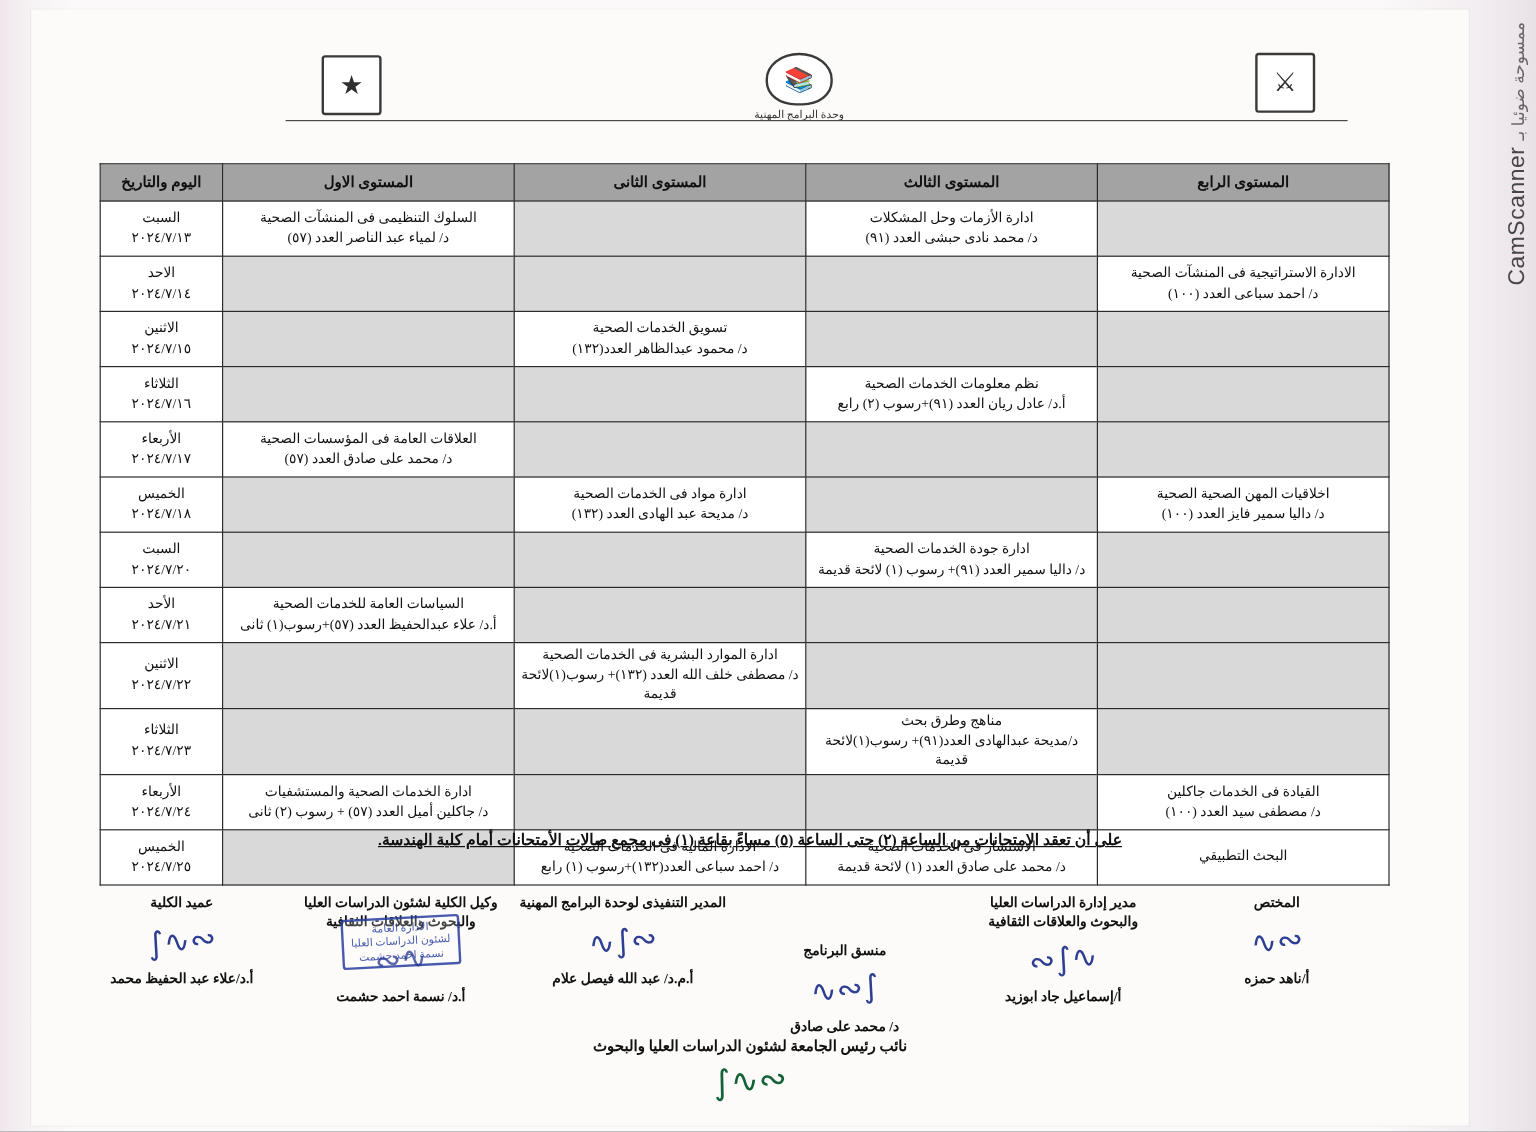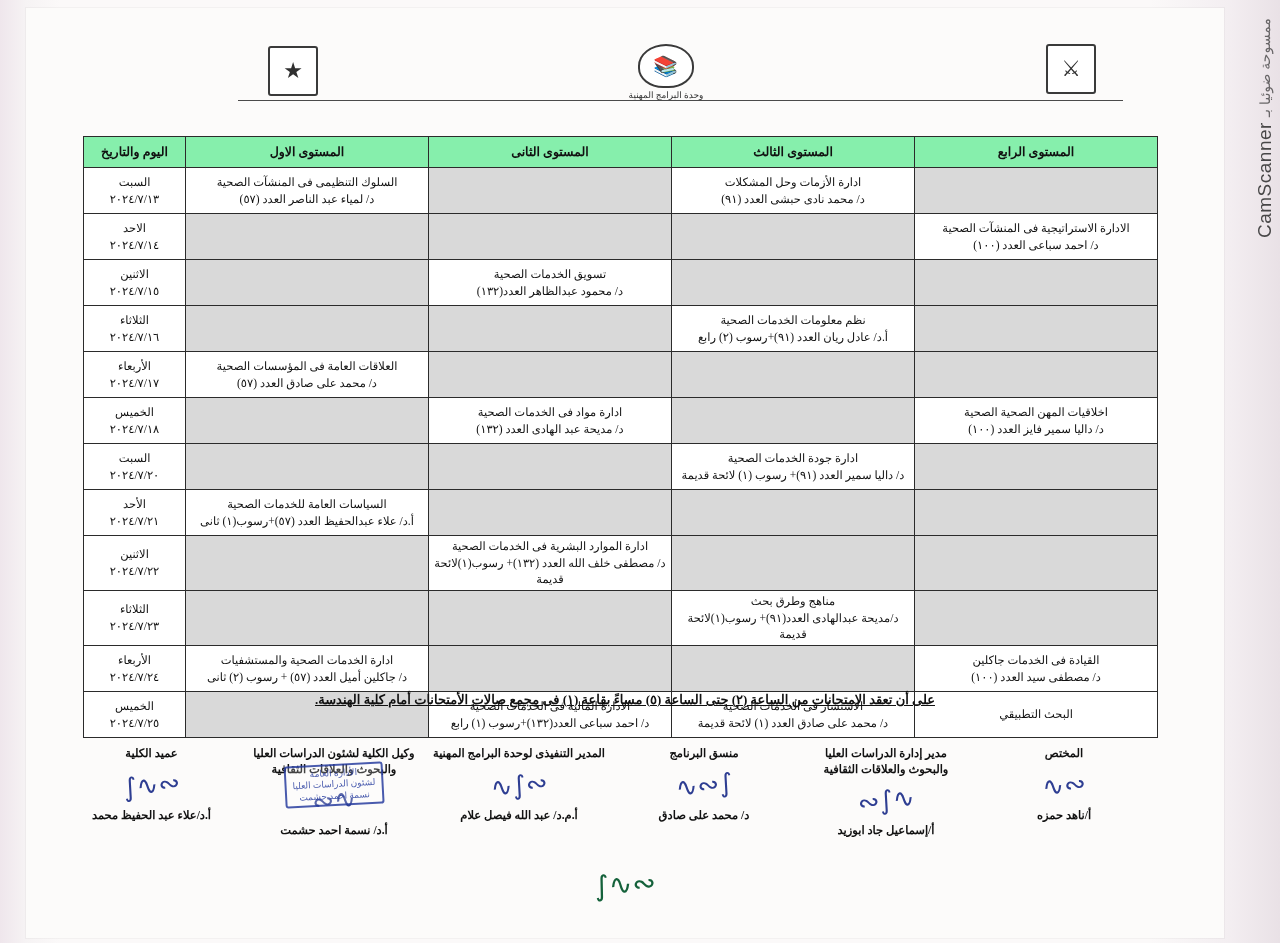--- a/index.html
+++ b/index.html
@@ -135,21 +135,21 @@
     font-size: 11.5px;
     line-height: 1.45;
     color: #111;
     padding: 2px 4px;
     height: 41px;
   }
   table.sched th {
     font-weight: bold;
     font-size: 12.5px;
     height: 26px;
-    background: #86efac;
+    background: #a3a3a3;
   }
   col.c-day { width: 102px; }
   col.c-lvl { width: 243px; }
   td.day {
     font-weight: normal;
     font-size: 11.5px;
     line-height: 1.5;
   }
   td.empty { background: #d9d9d9; }
   .l1 { display: block; }
@@ -206,21 +206,21 @@
     opacity: 0.92;
   }
   .sig .name {
     font-size: 11.5px;
     font-weight: bold;
     color: #111;
     margin-top: 2px;
   }
   .sig-1 { right: 0px;   }
   .sig-2 { right: 178px; }
-  .sig-3 { right: 360px; }
+  .sig-3 { right: 360px; margin-top: 40px; }
   .sig-4 { right: 545px; }
   .sig-5 { right: 730px; }
   .sig-6 { right: 925px; width: 175px; }
   .stamp {
     position: absolute;
     top: 18px;
     left: 50%;
     transform: translateX(-50%) rotate(-3deg);
     border: 2px solid #2a3fa0;
     color: #2a3fa0;
@@ -497,20 +497,21 @@
         <div class="name">أ.د/ نسمة احمد حشمت</div>
       </div>
       <div class="sig sig-6">
         <div class="role">عميد الكلية</div>
         <div class="scribble">∾∿∫</div>
         <div class="name">أ.د/علاء عبد الحفيظ محمد</div>
       </div>
     </div>
 
     <div class="vp">
+      <div class="role">نائب رئيس الجامعة لشئون الدراسات العليا والبحوث</div>
       <div class="scribble">∾∿∫</div>
     </div>
 
   </div>
 
   <div class="camscanner">
     <span class="cs-ar">ممسوحة ضوئيا بـ</span>
     <span>CamScanner</span>
   </div>
 </div>

